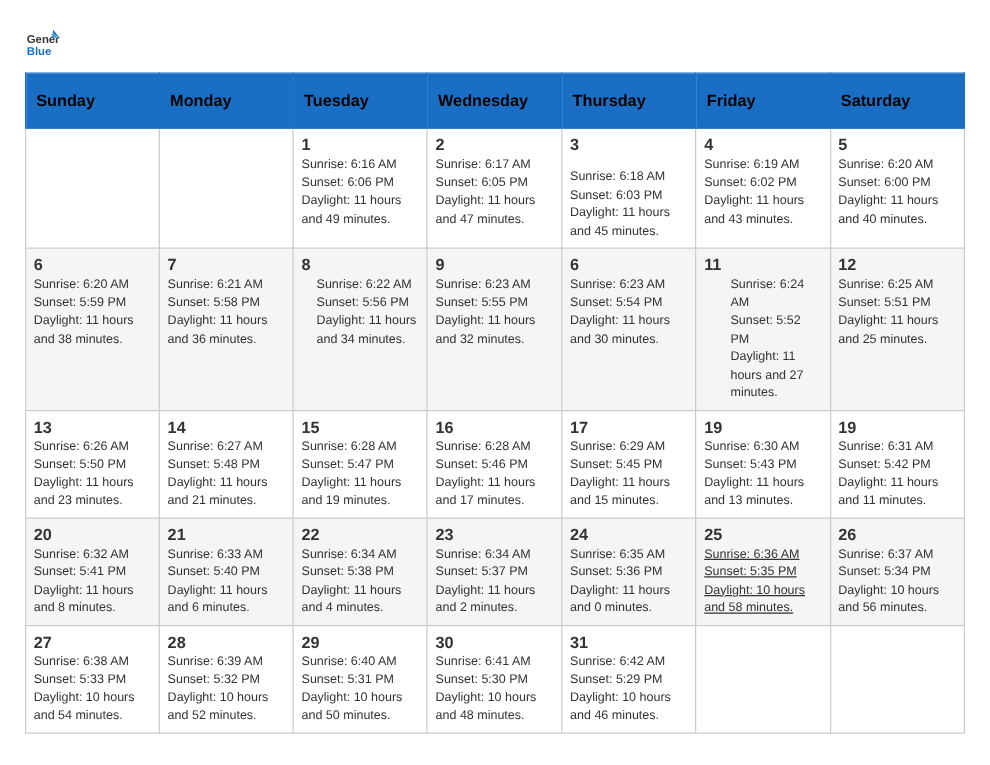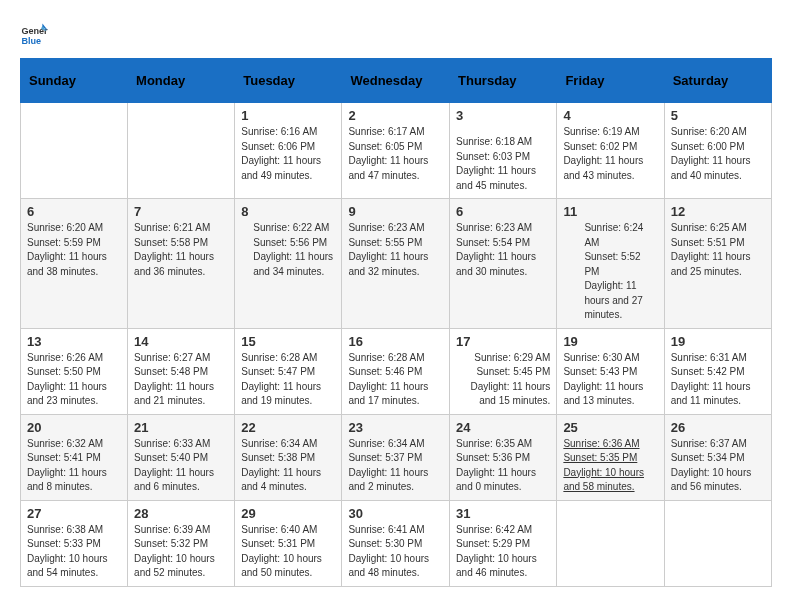--- a/index.html
+++ b/index.html
@@ -217,21 +217,21 @@
 Daylight: 11 hours and 19 minutes.</div>
         </td>
         <td>
           <span class="day-number">16</span>
           <div class="day-detail" style="white-space: pre-line;">Sunrise: 6:28 AM
 Sunset: 5:46 PM
 Daylight: 11 hours and 17 minutes.</div>
         </td>
         <td>
           <span class="day-number">17</span>
-          <div class="day-detail" style="white-space: pre-line; text-align: right;">Sunrise: 6:29 AM
+          <div class="day-detail" style="white-space: pre-line;">Sunrise: 6:29 AM
 Sunset: 5:45 PM
 Daylight: 11 hours and 15 minutes.</div>
         </td>
         <td>
           <span class="day-number">19</span>
           <div class="day-detail" style="white-space: pre-line;">Sunrise: 6:30 AM
 Sunset: 5:43 PM
 Daylight: 11 hours and 13 minutes.</div>
         </td>
         <td>

